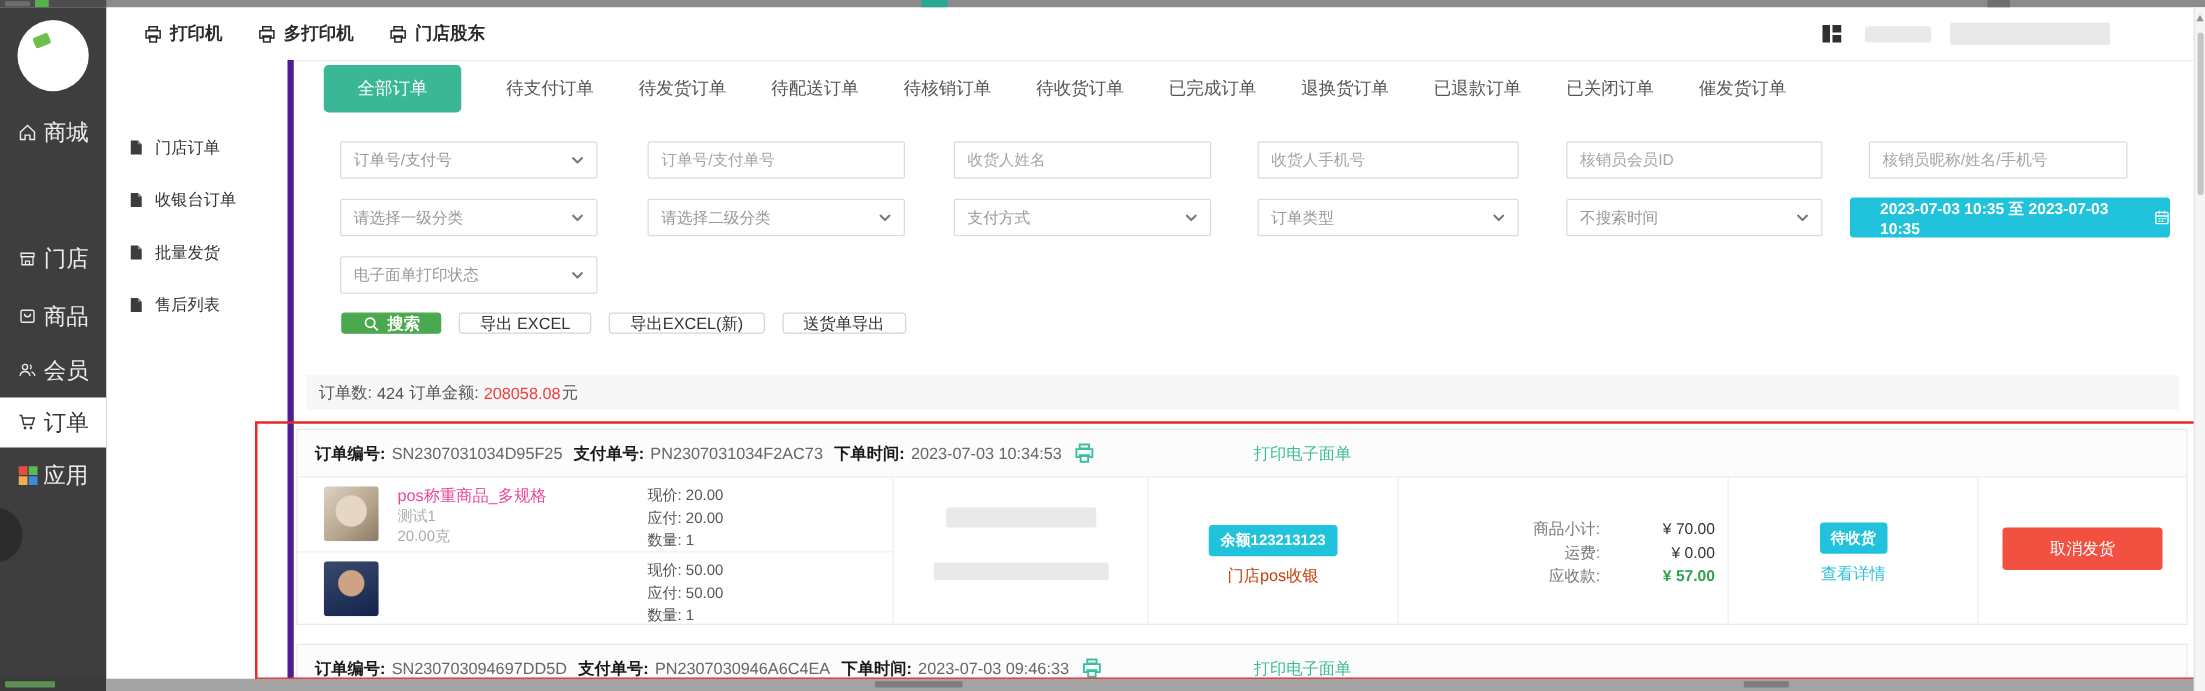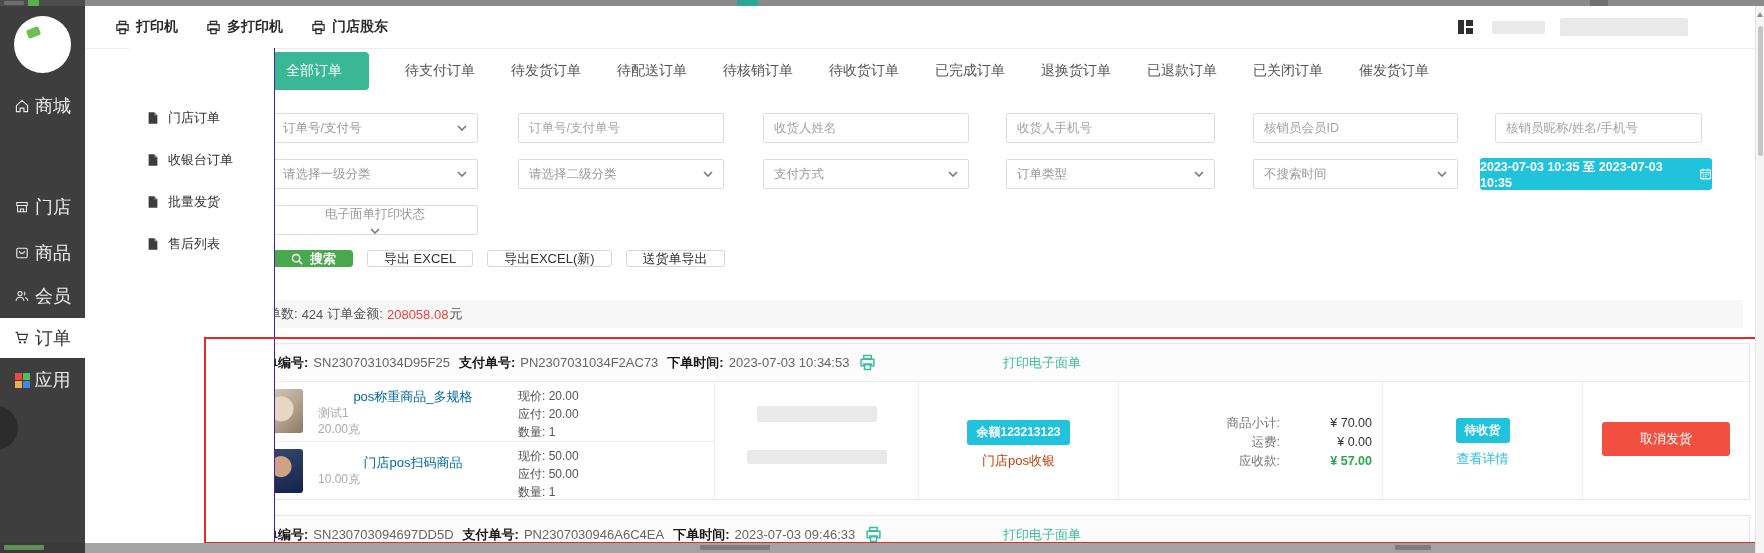--- a/index.html
+++ b/index.html
@@ -28,34 +28,34 @@
 
   
   .topbar{left:85px;top:6px;width:1679px;height:42px;background:#fff;border-bottom:1px solid #ececec;z-index:1;}
   .topbar-actions{position:absolute;left:30px;top:0;height:42px;display:flex;align-items:center;gap:28px;}
   .tb-btn{display:flex;align-items:center;gap:6px;font-size:14px;font-weight:700;color:#2b2b2b;cursor:pointer;}
   .grid-ico{position:absolute;left:1373px;top:14px;width:15px;height:14px;}
   .grid-ico i{position:absolute;background:#2f2f2f;}
   .redact{background:#e9e9e9;border-radius:2px;}
 
   
-  .submenu{left:85px;top:48px;width:145px;height:505px;background:#fff;border-right:1px solid #4c1d95;z-index:1;margin-left:44px;}
+  .submenu{left:85px;top:48px;width:145px;height:505px;background:#fff;border-right:5px solid #4c1d95;z-index:1;}
   .sm-item{position:absolute;left:17px;height:24px;display:flex;align-items:center;gap:8px;font-size:13px;color:#333;cursor:pointer;white-space:nowrap;}
 
   
   .tabs{left:259px;top:52px;height:38px;display:flex;align-items:center;gap:36px;}
   .tab{font-size:14px;color:#555;cursor:pointer;white-space:nowrap;}
   .tab.active{background:#3ab795;color:#fff;border-radius:4px;height:38px;display:flex;align-items:center;padding:0 27px;}
 
   
   .sel,.inp{position:absolute;height:30px;box-sizing:border-box;border:1px solid #dcdcdc;background:#fff;border-radius:2px;font-size:12.5px;color:#999;}
   .sel{display:flex;align-items:center;justify-content:space-between;padding:0 10px;cursor:pointer;}
   .inp{padding:0 10px;outline:none;font-family:inherit;}
   .inp::placeholder{color:#a5a5a5;}
-  .date-btn{position:absolute;left:1480px;top:158px;width:232px;height:32px;background:#21c2dc;color:#fff;border-radius:3px;display:flex;align-items:center;justify-content:center;gap:15px;font-size:12.5px;font-weight:700;cursor:pointer;}
+  .date-btn{position:absolute;left:1480px;top:158px;width:232px;height:32px;background:#21c2dc;color:#fff;border-radius:3px;display:flex;align-items:center;justify-content:center;gap:15px;font-size:12.5px;font-weight:700;cursor:pointer;padding-left:24px;}
 
   
   .btn-row{left:273px;top:250px;height:30px;display:flex;gap:14px;}
   .btn{height:17px;box-sizing:border-box;display:flex;align-items:center;gap:6px;padding:0 16px;font-size:13px;border-radius:3px;cursor:pointer;white-space:nowrap;}
   .btn.green{background:#4aa84e;color:#fff;border:1px solid #4aa84e;font-weight:700;}
   .btn.plain{background:#fff;color:#333;border:1px solid #d6d6d6;}
 
   
   .summary{left:245px;top:300px;width:1498px;height:28px;background:#f7f7f7;display:flex;align-items:center;padding-left:10px;box-sizing:border-box;font-size:13px;color:#555;gap:4px;}
   .summary .red{color:#f03e3e;}
@@ -76,21 +76,21 @@
   .col.payment{width:200px;}
   .col.totals{width:264px;padding-top:32px;}
   .col.status{width:200px;}
   .col.action{flex:1;}
   .prow{position:relative;height:59px;}
   .prow.first{border-bottom:1px solid #f0f0f0;height:59px;}
   .thumb{position:absolute;left:21px;top:7px;width:44px;height:44px;border-radius:3px;}
   .thumb.cat{background:radial-gradient(circle at 50% 45%,#e6d7c4 0 12px,rgba(0,0,0,0) 13px),linear-gradient(135deg,#ded2c3,#b3a38c 60%,#8a7a66);}
   .thumb.man{background:radial-gradient(circle at 50% 40%,#cfa284 0 10px,rgba(0,0,0,0) 11px),linear-gradient(160deg,#3a4a6b,#23355c 55%,#15224a);}
   .pinfo{position:absolute;left:80px;top:6px;width:190px;}
-  .ptitle{color:#0369a1;font-size:13px;line-height:17px;cursor:pointer;text-align:center;}
+  .ptitle{color:#ec4899;font-size:13px;line-height:17px;cursor:pointer;}
   .psub{color:#ababab;font-size:12px;line-height:16px;}
   .pprices{position:absolute;left:280px;top:5px;font-size:12px;color:#555;line-height:18px;}
   .blur1{position:absolute;left:42px;top:24px;width:120px;height:16px;}
   .blur2{position:absolute;left:32px;top:68px;width:140px;height:14px;}
   .badge{display:inline-flex;align-items:center;background:#21c2dc;color:#fff;font-size:12px;font-weight:700;padding:4px 9px;border-radius:3px;white-space:nowrap;}
   .pay-col-inner{text-align:center;padding-top:38px;}
   .pay-method{margin-top:7px;font-size:13px;color:#c2410c;}
   .trow{display:flex;line-height:19px;font-size:12.5px;}
   .trow .tl{flex:1;text-align:right;color:#777;}
   .trow .tv{width:92px;text-align:right;padding-right:10px;color:#333;}
@@ -293,21 +293,21 @@
   </div>
   <div class="date-btn">
     <span>2023-07-03 10:35 至 2023-07-03 10:35</span>
     <svg width="14" height="14" viewBox="0 0 16 16">
         <rect x="2" y="3" width="12" height="11" rx="1" fill="none" stroke="#fff" stroke-width="1.3"></rect>
         <path d="M2 6.5h12M5.5 1.5v3M10.5 1.5v3" stroke="#fff" stroke-width="1.3" fill="none"></path>
         <path d="M4.5 9h2M7.5 9h2M10.5 9h1.5M4.5 11.5h2M7.5 11.5h2" stroke="#fff" stroke-width="1.2" fill="none"></path>
       </svg>
   </div>
 
-  <div class="sel" style="left:272px;top:205px;width:206px;flex-direction:column;">
+  <div class="sel" style="left:272px;top:205px;width:206px;">
     <span>电子面单打印状态</span>
     <svg width="10" height="6" viewBox="0 0 10 6">
         <path d="M1 1l4 4 4-4" fill="none" stroke="#777" stroke-width="1.6"></path>
       </svg>
   </div>
 
   <div class="abs btn-row">
     <div class="btn green">
       <svg width="14" height="14" viewBox="0 0 16 16">
           <circle cx="7" cy="7" r="4.2" fill="none" stroke="#fff" stroke-width="1.6"></circle>
@@ -357,24 +357,20 @@
             <div class="psub">20.00克</div>
           </div>
           <div class="pprices">
             <div>现价: 20.00</div>
             <div>应付: 20.00</div>
             <div>数量: 1</div>
           </div>
         </div>
         <div class="prow">
           <div class="thumb man"></div>
-          <div class="pinfo" style="top:12px;">
-            <div class="ptitle">门店pos扫码商品</div>
-            <div class="psub">10.00克</div>
-          </div>
           <div class="pprices">
             <div>现价: 50.00</div>
             <div>应付: 50.00</div>
             <div>数量: 1</div>
           </div>
         </div>
       </div>
       <div class="col customer">
         <div class="redact blur1"></div>
         <div class="redact blur2"></div>

